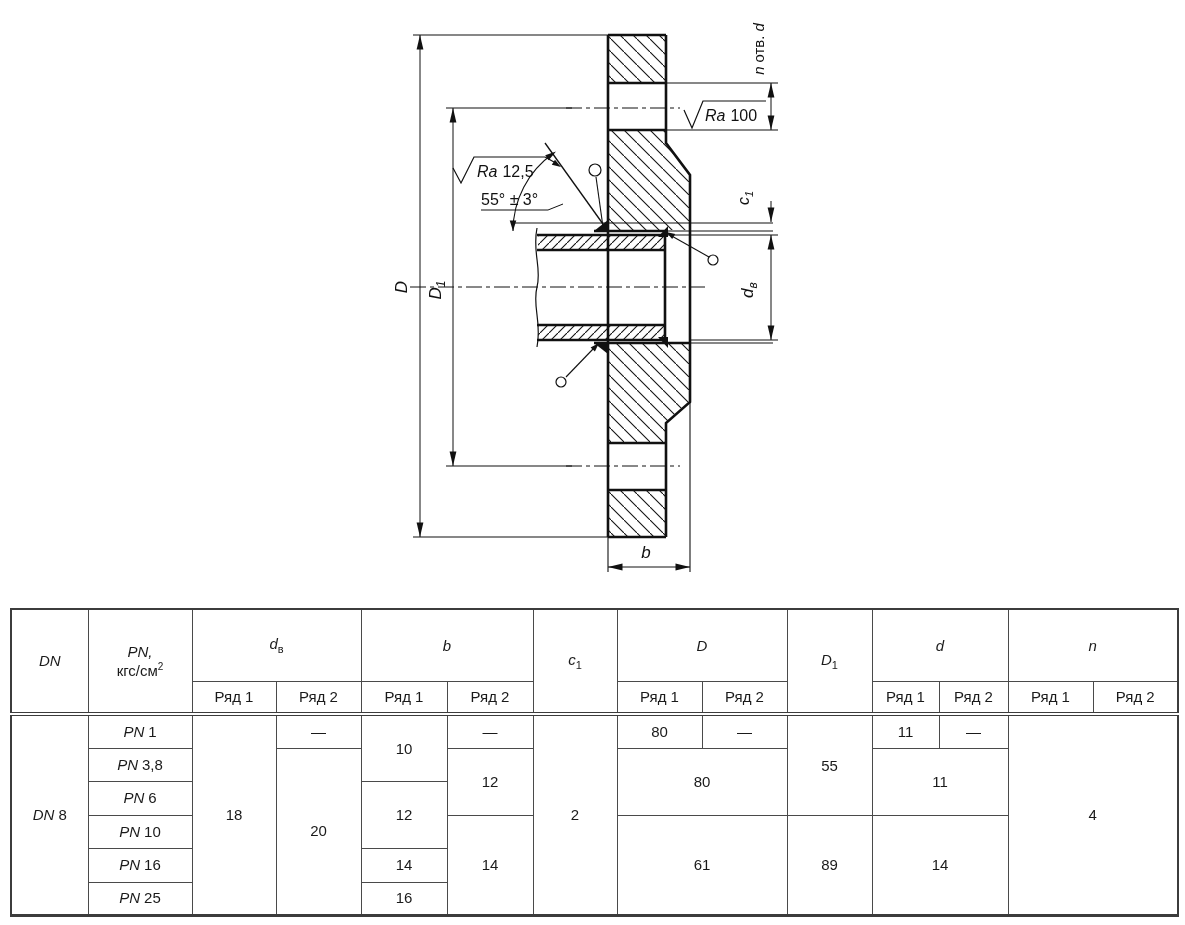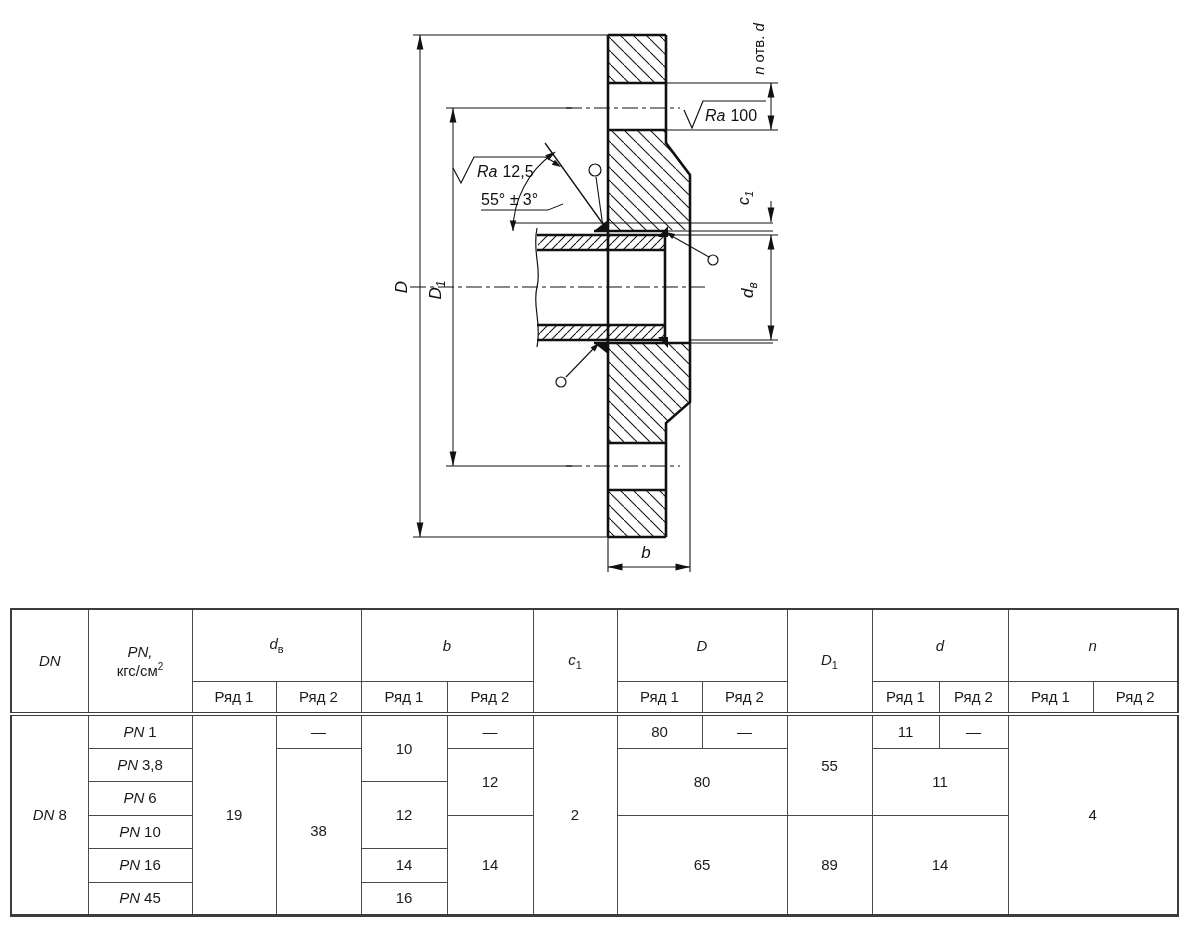--- a/index.html
+++ b/index.html
@@ -185,54 +185,54 @@
     <td>Ряд 2</td>
     <td>Ряд 1</td>
     <td>Ряд 2</td>
     <td>Ряд 1</td>
     <td>Ряд 2</td>
   </tr>
 
   <tr style="height:34px" class="body-first">
     <td rowspan="6"><span class="it">DN</span><span class="num">8</span></td>
     <td><span class="it">PN</span><span class="num">1</span></td>
-    <td rowspan="6">19</td>
+    <td rowspan="6">18</td>
     <td>—</td>
     <td rowspan="2">10</td>
     <td>—</td>
     <td rowspan="6">2</td>
     <td>80</td>
     <td>—</td>
     <td rowspan="3">55</td>
     <td>11</td>
     <td>—</td>
     <td rowspan="6" colspan="2">4</td>
   </tr>
   <tr style="height:33px">
     <td><span class="it">PN</span><span class="num">3,8</span></td>
-    <td rowspan="5">38</td>
+    <td rowspan="5">20</td>
     <td rowspan="2">12</td>
     <td colspan="2" rowspan="2">80</td>
     <td colspan="2" rowspan="2">11</td>
   </tr>
   <tr style="height:34px">
     <td><span class="it">PN</span><span class="num">6</span></td>
     <td rowspan="2">12</td>
   </tr>
   <tr style="height:33px">
     <td><span class="it">PN</span><span class="num">10</span></td>
     <td rowspan="3">14</td>
-    <td colspan="2" rowspan="3">65</td>
+    <td colspan="2" rowspan="3">61</td>
     <td rowspan="3">89</td>
     <td colspan="2" rowspan="3">14</td>
   </tr>
   <tr style="height:34px">
     <td><span class="it">PN</span><span class="num">16</span></td>
     <td>14</td>
   </tr>
   <tr style="height:33px">
-    <td><span class="it">PN</span><span class="num">45</span></td>
+    <td><span class="it">PN</span><span class="num">25</span></td>
     <td>16</td>
   </tr>
 </tbody>
     </table>
 
 </div>
 
 </body></html>

